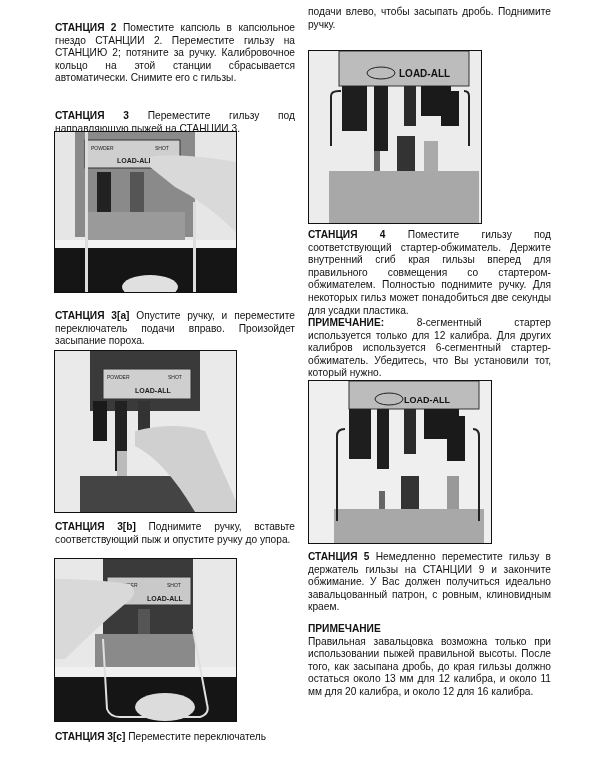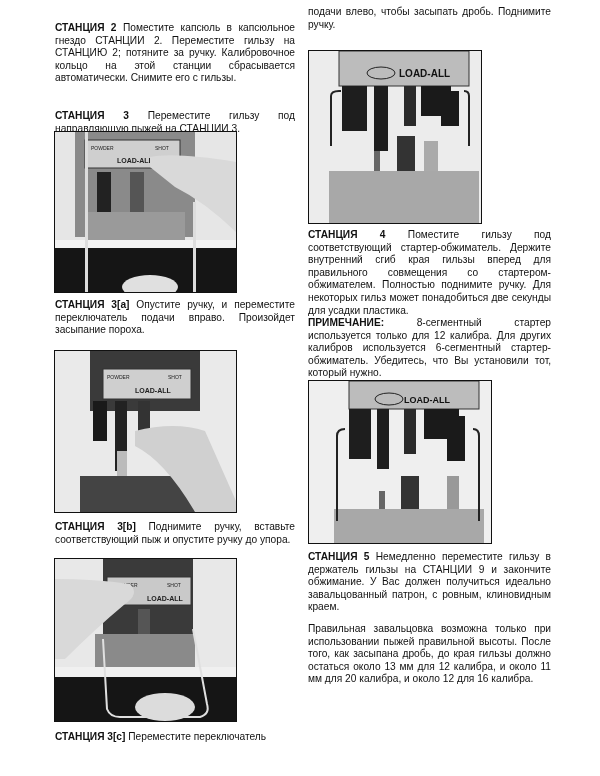--- a/index.html
+++ b/index.html
@@ -40,21 +40,21 @@
     <rect x="30" y="80" width="100" height="30" fill="#9a9a9a"></rect>
     <rect x="0" y="108" width="181" height="8" fill="#f2f2f2"></rect>
     <rect x="0" y="116" width="181" height="44" fill="#151515"></rect>
     <rect x="30" y="0" width="3" height="160" fill="#ddd"></rect>
     <rect x="138" y="70" width="3" height="90" fill="#ddd"></rect>
     <path d="M95 25 Q120 20 181 30 L181 100 Q150 70 120 55 L95 35 Z" fill="#d9d9d9"></path>
     <ellipse cx="95" cy="155" rx="28" ry="12" fill="#e0e0e0"></ellipse>
   </svg>
 </div>
 
-<div class="para col-l" style="top:299px;">
+<div class="para col-l" style="top:310px;">
   <b>СТАНЦИЯ 3[a] </b>
   <span>Опустите ручку, и переместите переключатель подачи вправо. Произойдет засыпание пороха.</span>
 </div>
 
 <div class="photo" style="left:54px; top:350px; width:181px; height:161px;">
   <svg viewBox="0 0 181 161" preserveAspectRatio="none">
     <rect width="181" height="161" fill="#eaeaea"></rect>
     <rect x="35" y="0" width="110" height="60" fill="#3a3a3a"></rect>
     <rect x="48" y="18" width="88" height="30" fill="#cfcfcf" stroke="#333"></rect>
     <text x="52" y="28" font-size="5" fill="#222">POWDER</text>
@@ -150,14 +150,15 @@
     <path d="M170 140 L170 55 Q170 48 164 48" fill="none" stroke="#222" stroke-width="2"></path>
   </svg>
 </div>
 
 <div class="para col-r" style="top:551px;">
   <b>СТАНЦИЯ 5 </b>
   <span>Немедленно переместите гильзу в держатель гильзы на СТАНЦИИ 9 и закончите обжимание. У Вас должен получиться идеально завальцованный патрон, с ровным, клиновидным краем.</span>
 </div>
 
 <div class="para col-r" style="top:623px;">
+  <div class="heading">ПРИМЕЧАНИЕ</div>
   <div>Правильная завальцовка возможна только при использовании пыжей правильной высоты. После того, как засыпана дробь, до края гильзы должно остаться около 13 мм для 12 калибра, и около 11 мм для 20 калибра, и около 12 для 16 калибра.</div>
 </div>
 
 </body></html>

